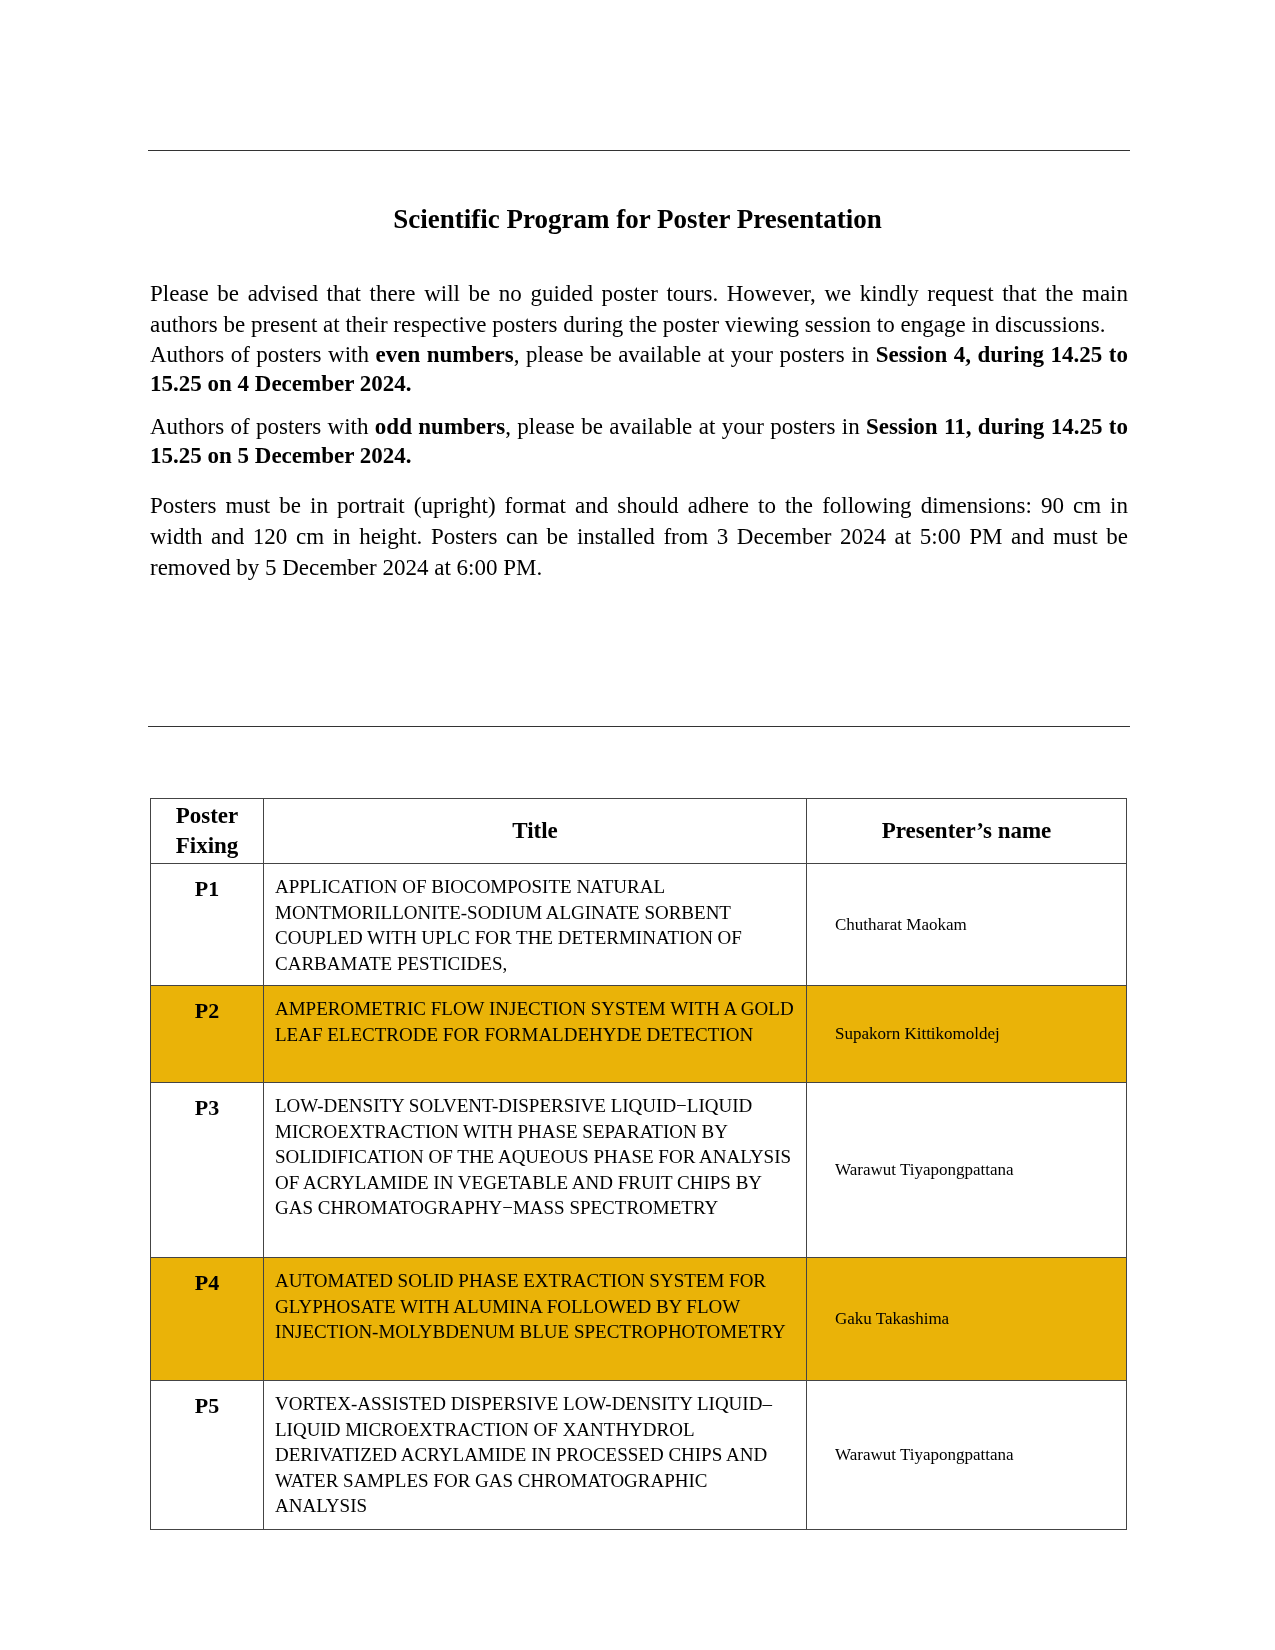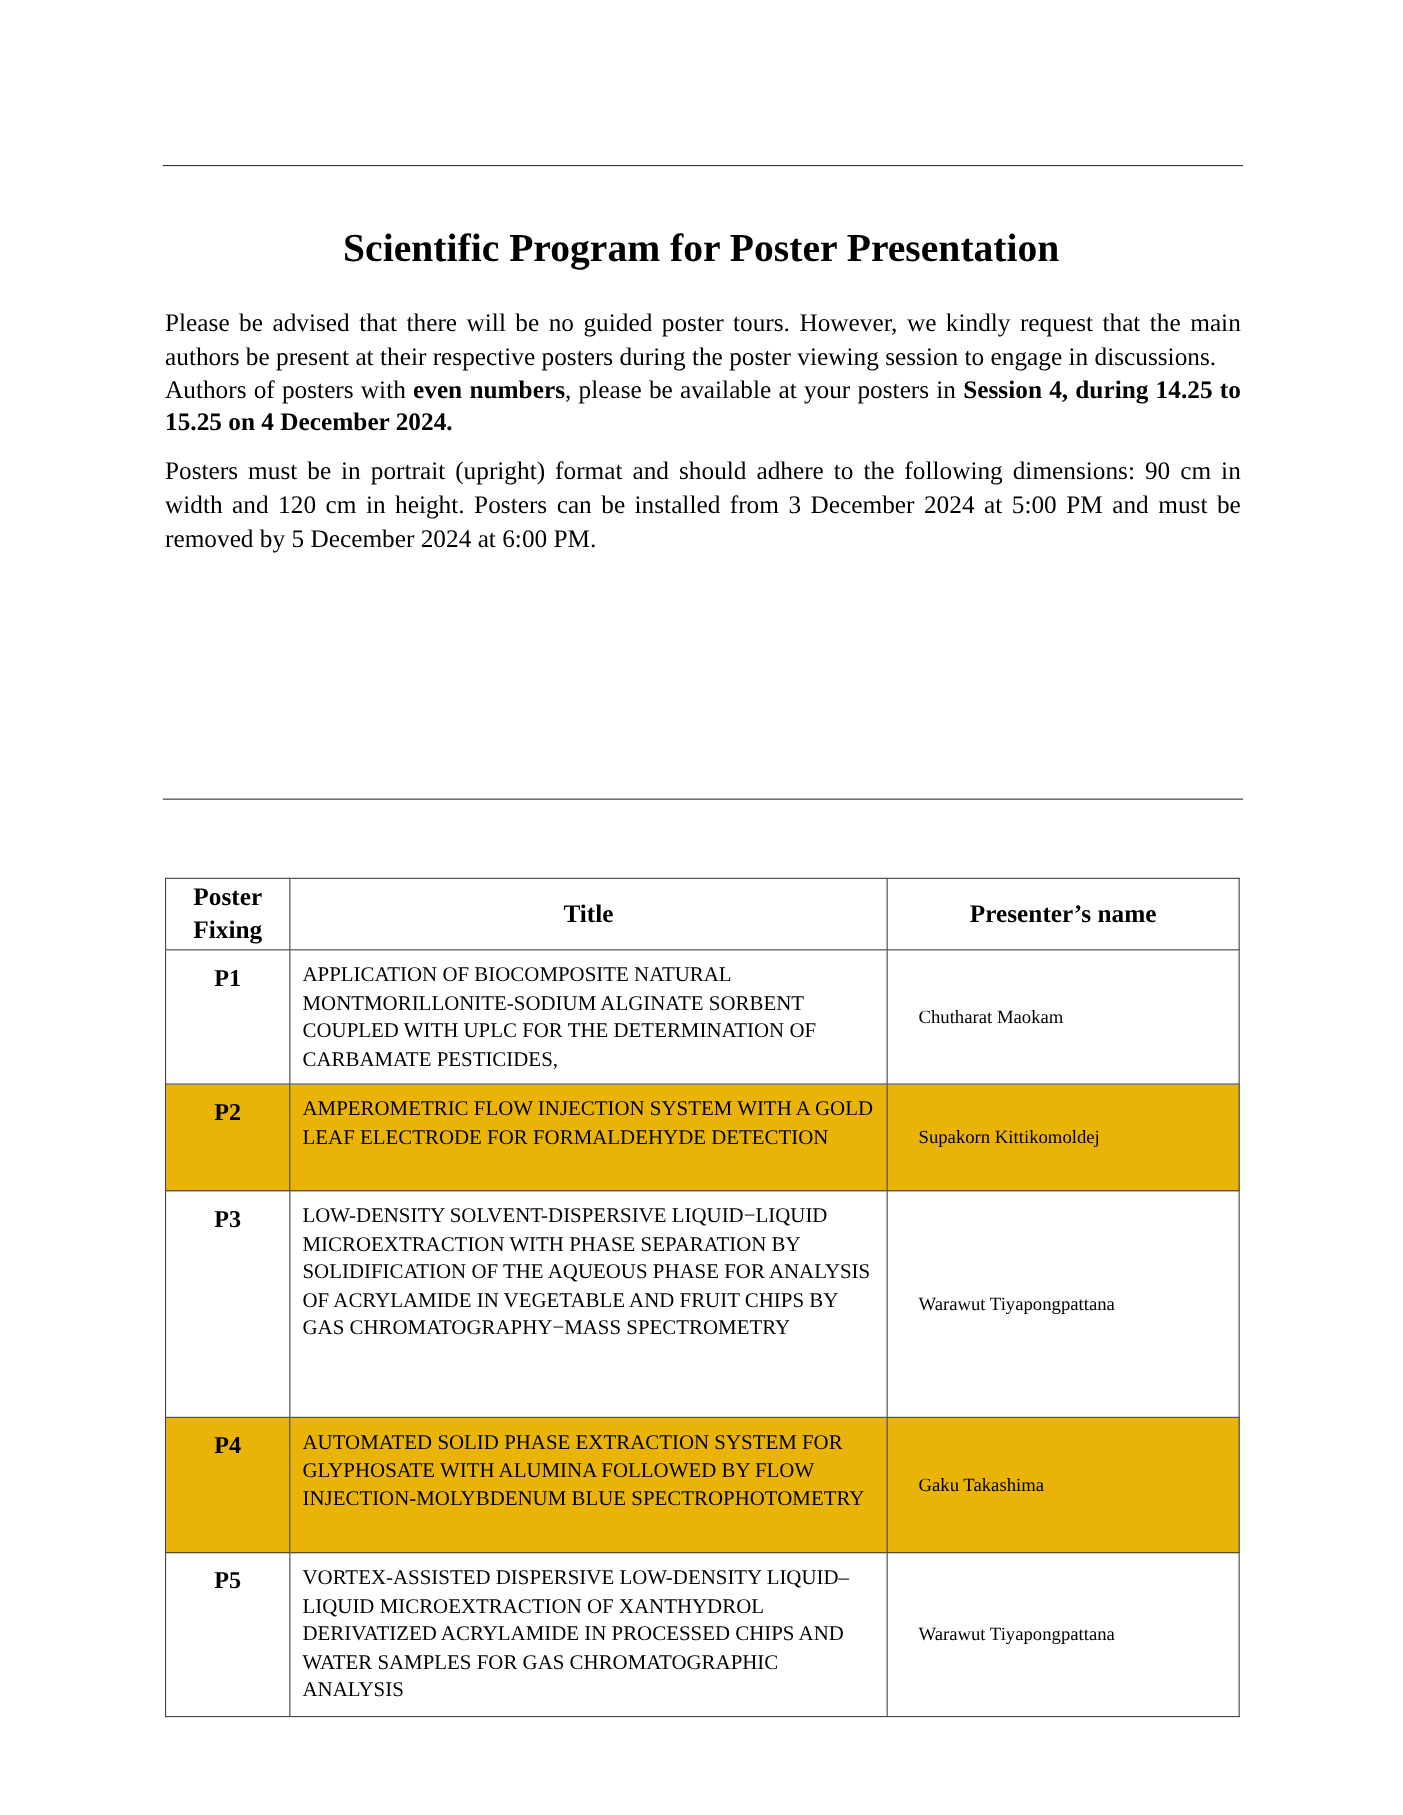--- a/index.html
+++ b/index.html
@@ -2,21 +2,21 @@
 <html><head>
 <meta charset="utf-8">
 <style>
   html, body { margin: 0; padding: 0; background: #ffffff; }
   body { width: 1275px; height: 1650px; position: relative; overflow: hidden;
          font-family: "Liberation Serif", "DejaVu Serif", serif; color: #000; }
   .rule { position: absolute; left: 148px; width: 982px; height: 0; border-top: 1.5px solid #333; }
   .rule.top { top: 150px; }
   .rule.bottom { top: 726px; }
   h1 { position: absolute; top: 204px; left: 0; width: 1275px; margin: 0; text-align: center;
-       font-size: 36px; font-weight: bold; letter-spacing: 0; }
+       font-size: 27px; font-weight: bold; letter-spacing: 0; }
   .intro { position: absolute; left: 150px; width: 978px; top: 278px; font-size: 23px; line-height: 31px; }
   .intro p { margin: 0; text-align: justify; }
   .intro p.p1 { margin-bottom: 0; }
   .intro p.p2 { margin-bottom: 14px; line-height: 29px; }
   .intro p.p3 { margin-bottom: 20px; line-height: 29px; }
   .intro p.p4 { margin-bottom: 36px; }
   b { font-weight: bold; }
 
   table.posters { position: absolute; left: 150px; top: 798px; width: 977px; border-collapse: collapse; }
   table.posters th, table.posters td { border: 1.5px solid #444; }
@@ -31,20 +31,21 @@
 </head>
 <body>
 
 <div class="rule top"></div>
 
 <h1>Scientific Program for Poster Presentation</h1>
 
 <div class="intro">
   <p class="p1">Please be advised that there will be no guided poster tours. However, we kindly request that the main authors be present at their respective posters during the poster viewing session to engage in discussions.</p>
   <p class="p2"><span>Authors of posters with </span><b>even numbers</b><span>, please be available at your posters in </span><b>Session 4, during 14.25 to 15.25 on 4 December 2024.</b></p>
+  <p class="p3"><span>Authors of posters with </span><b>odd numbers</b><span>, please be available at your posters in </span><b>Session 11, during 14.25 to 15.25 on 5 December 2024.</b></p>
   <p class="p4">Posters must be in portrait (upright) format and should adhere to the following dimensions: 90 cm in width and 120 cm in height. Posters can be installed from 3 December 2024 at 5:00 PM and must be removed by 5 December 2024 at 6:00 PM.</p>
 </div>
 
 <div class="rule bottom"></div>
 
 <table class="posters">
   <thead>
     <tr>
       <th class="c-num"><span>Poster</span><br><span>Fixing</span></th>
       <th class="c-title">Title</th>
@@ -55,21 +56,21 @@
     <tr style="height:122px">
       <td class="num">P1</td>
       <td class="title">APPLICATION OF BIOCOMPOSITE NATURAL MONTMORILLONITE-SODIUM ALGINATE SORBENT COUPLED WITH UPLC FOR THE DETERMINATION OF CARBAMATE PESTICIDES,</td>
       <td class="presenter">Chutharat Maokam</td>
     </tr>
     <tr class="shaded" style="height:97px">
       <td class="num">P2</td>
       <td class="title">AMPEROMETRIC FLOW INJECTION SYSTEM WITH A GOLD LEAF ELECTRODE FOR FORMALDEHYDE DETECTION</td>
       <td class="presenter">Supakorn Kittikomoldej</td>
     </tr>
-    <tr style="height:206px">
+    <tr style="height:175px">
       <td class="num">P3</td>
       <td class="title">LOW-DENSITY SOLVENT-DISPERSIVE LIQUID−LIQUID MICROEXTRACTION WITH PHASE SEPARATION BY SOLIDIFICATION OF THE AQUEOUS PHASE FOR ANALYSIS OF ACRYLAMIDE IN VEGETABLE AND FRUIT CHIPS BY GAS CHROMATOGRAPHY−MASS SPECTROMETRY</td>
       <td class="presenter">Warawut Tiyapongpattana</td>
     </tr>
     <tr class="shaded" style="height:123px">
       <td class="num">P4</td>
       <td class="title">AUTOMATED SOLID PHASE EXTRACTION SYSTEM FOR GLYPHOSATE WITH ALUMINA FOLLOWED BY FLOW INJECTION-MOLYBDENUM BLUE SPECTROPHOTOMETRY</td>
       <td class="presenter">Gaku Takashima</td>
     </tr>
     <tr style="height:149px">

